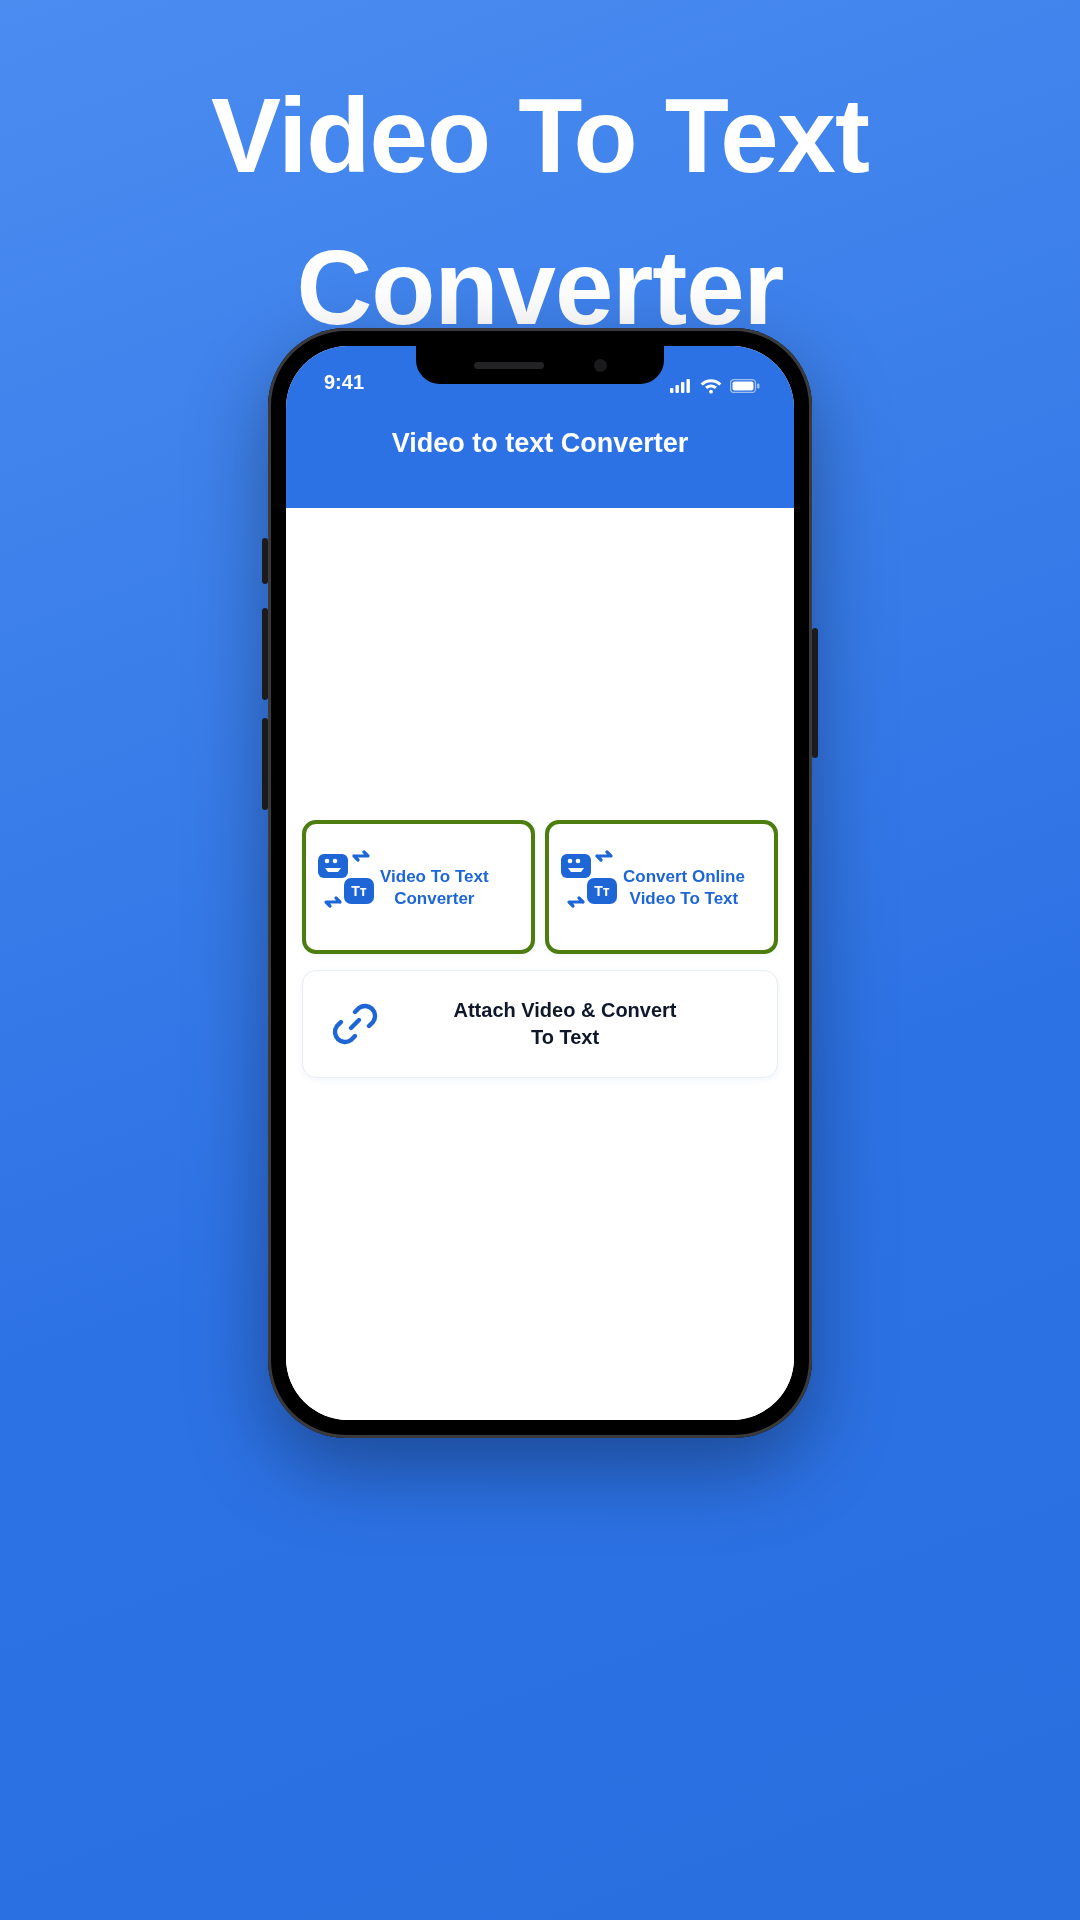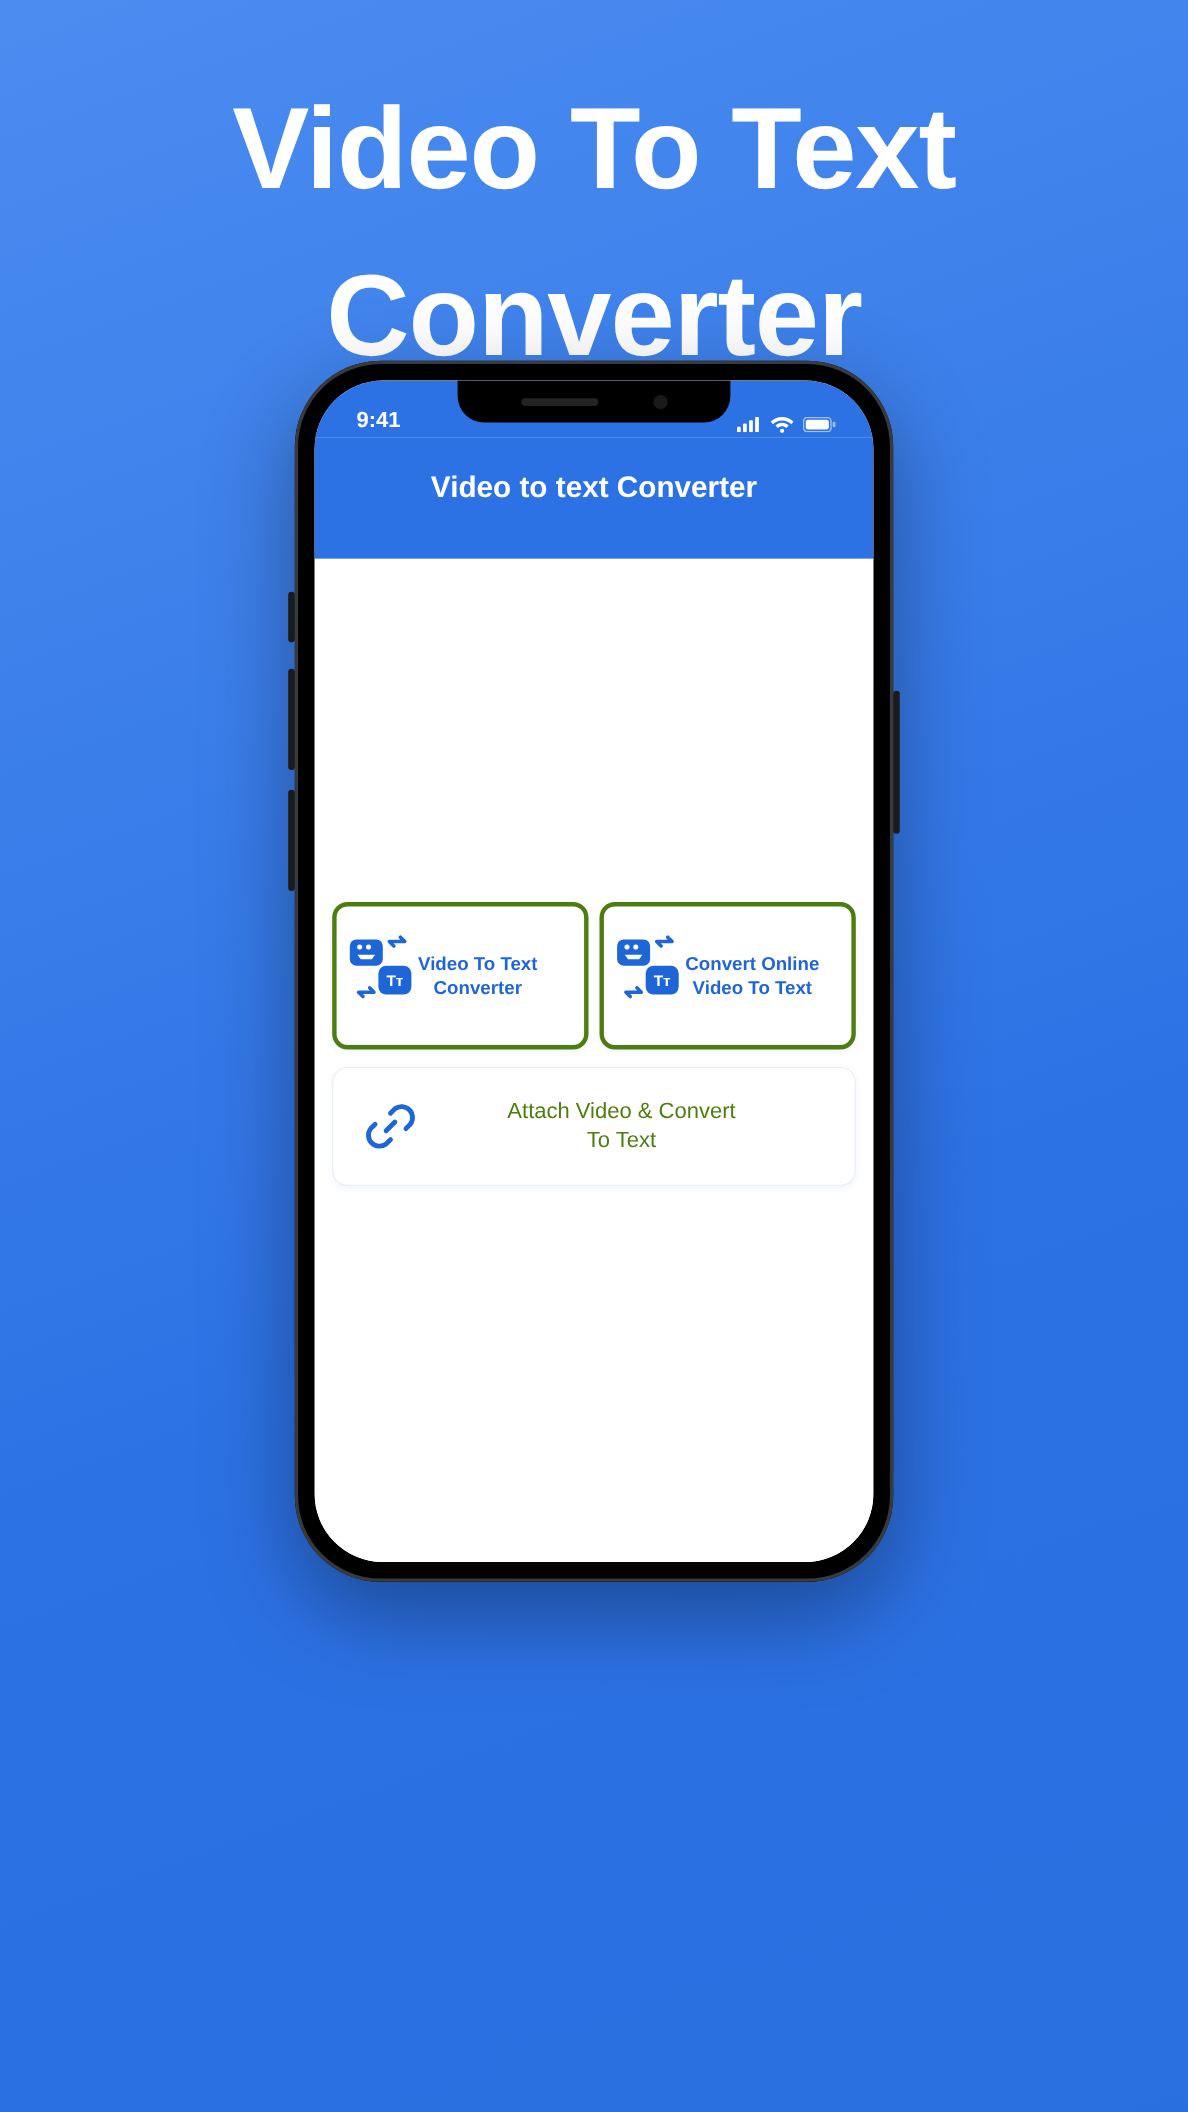--- a/index.html
+++ b/index.html
@@ -114,21 +114,21 @@
       background:#fff;
       box-shadow:0 2px 6px rgba(40,80,160,.06);
       display:flex;align-items:center;
       padding:26px 22px;
       gap:30px;
       cursor:pointer;
     }
     .row-card .ic{width:60px;display:flex;align-items:center;justify-content:center;}
     .row-card .lbl{
       flex:1;text-align:center;
-      color:#4d7c0f;font-size:20px;font-weight:400;line-height:1.35;
+      color:#0f172a;font-size:20px;font-weight:700;line-height:1.35;
       white-space:pre-line;
       padding-right:40px;
     }
   </style>
 </head>
 <body>
 
 <div class="promo-title" style="white-space:pre-line;">Video To Text
 Converter</div>
 

